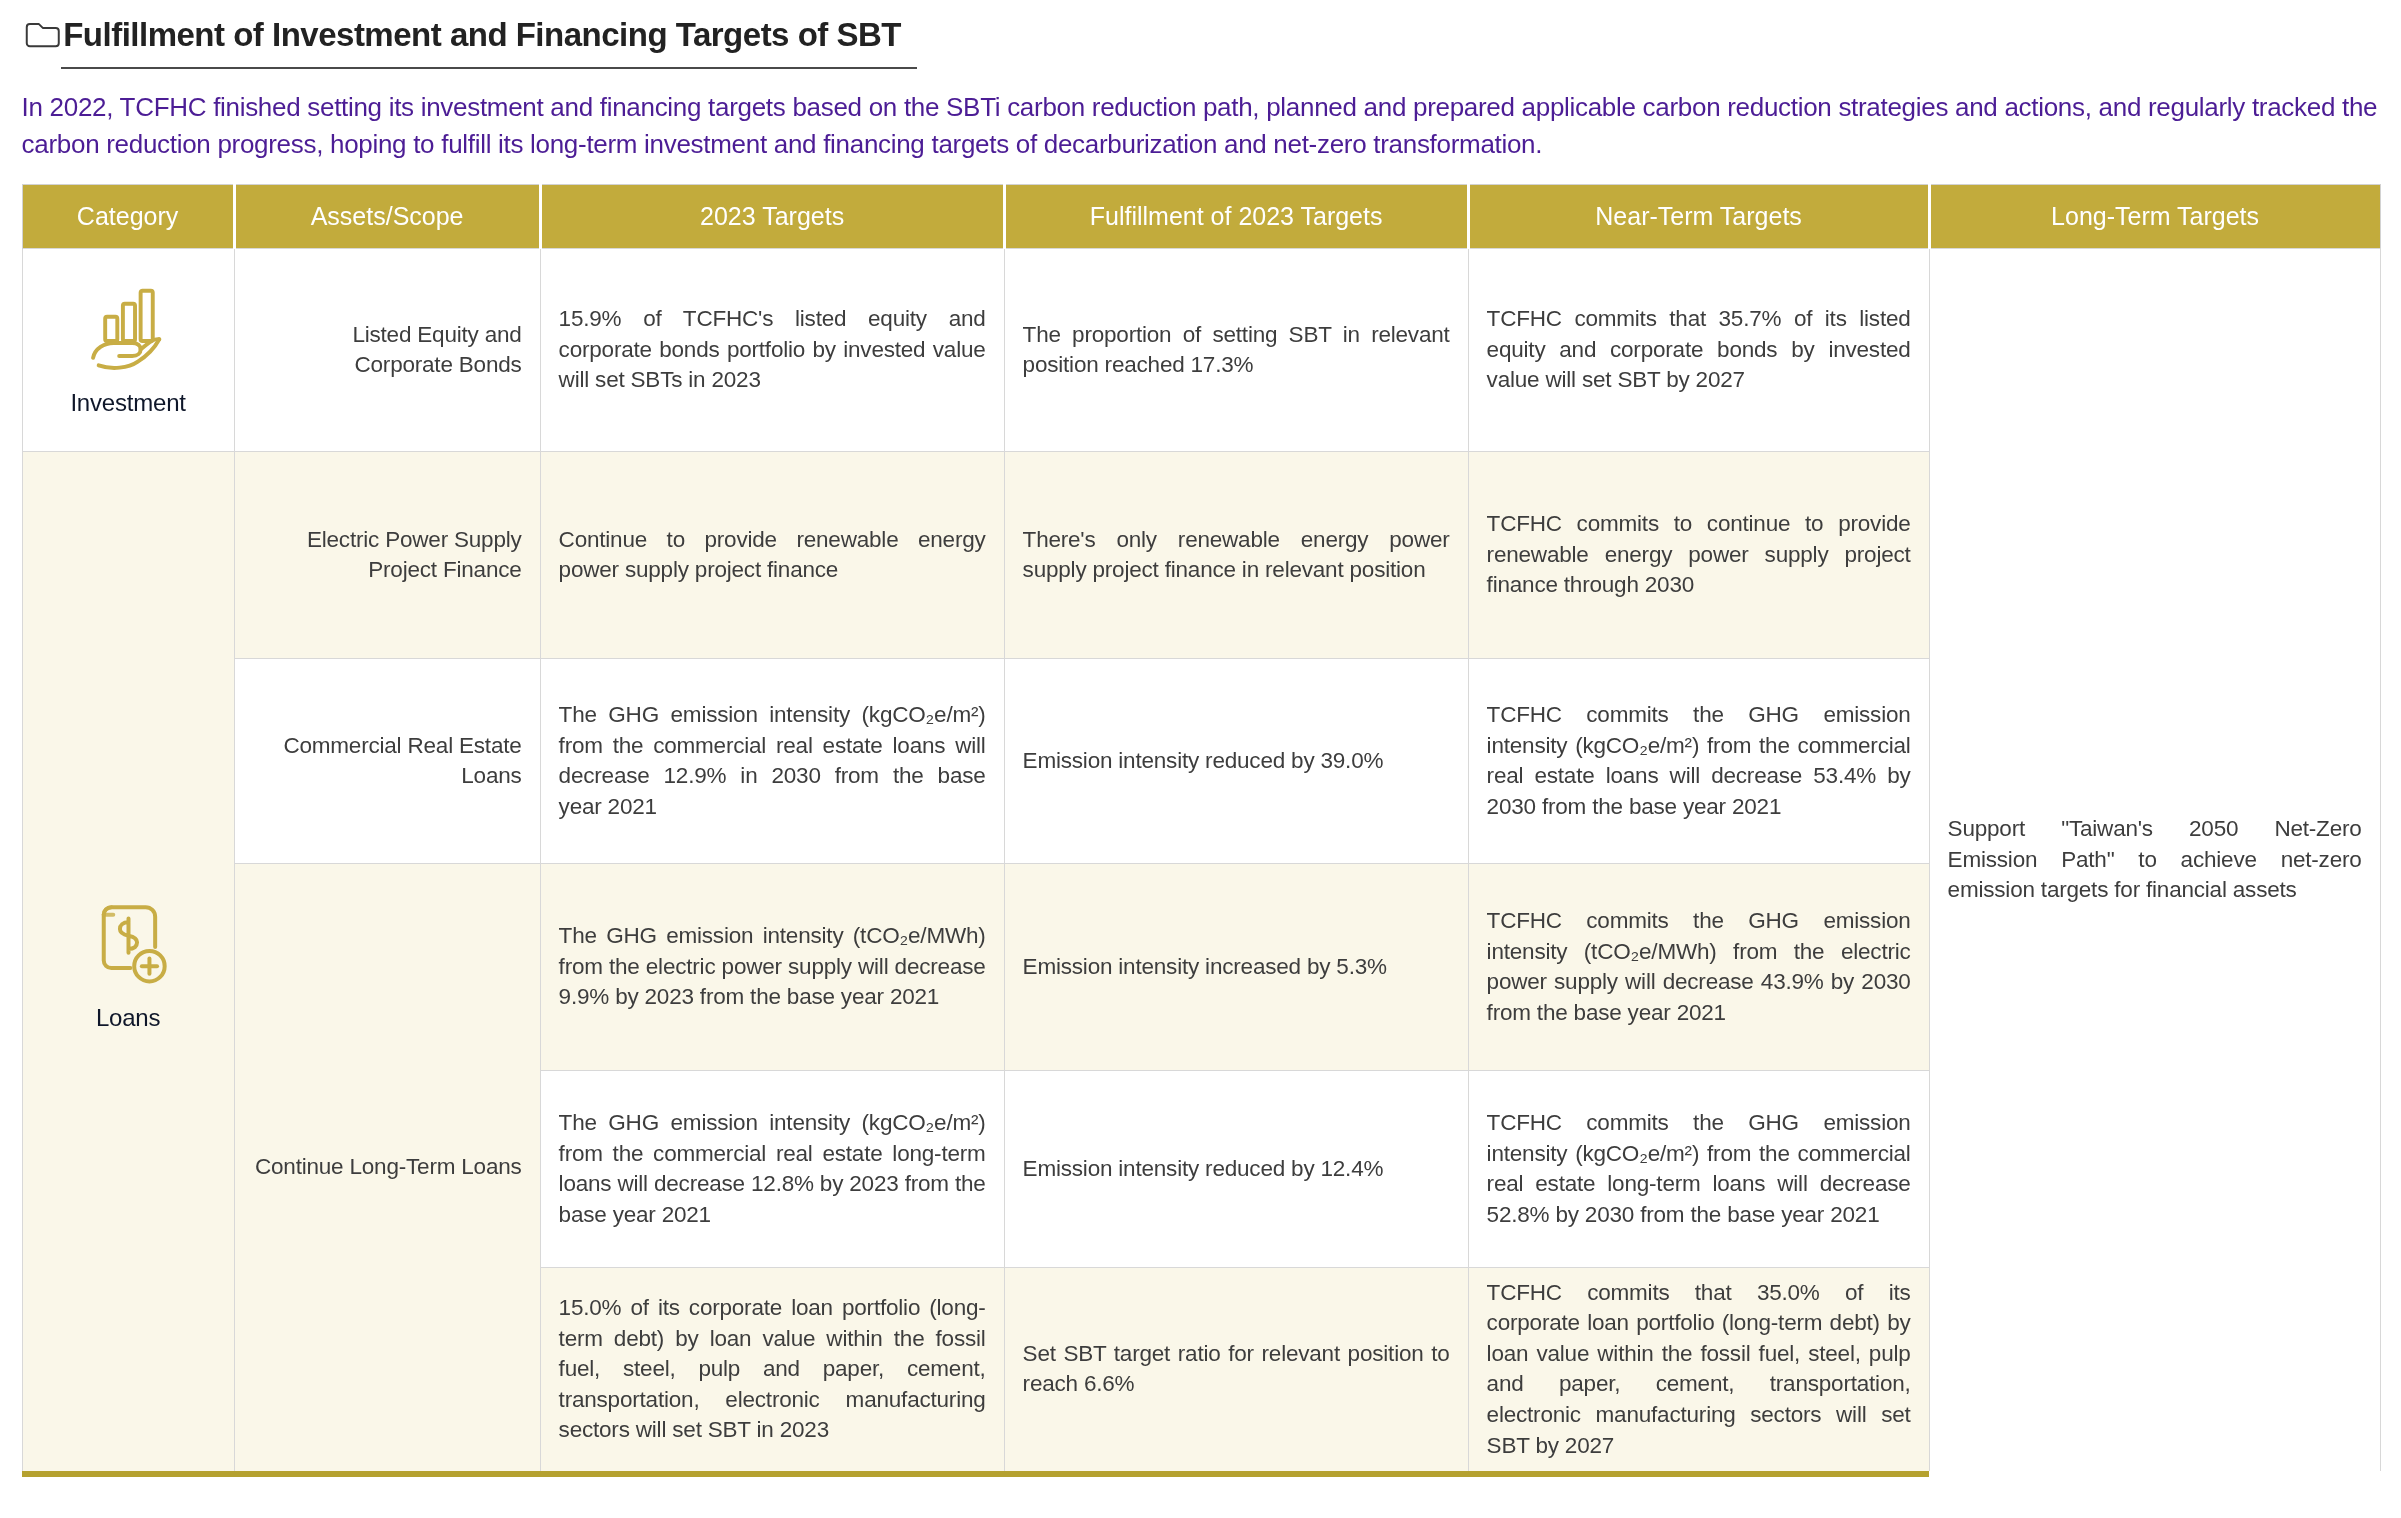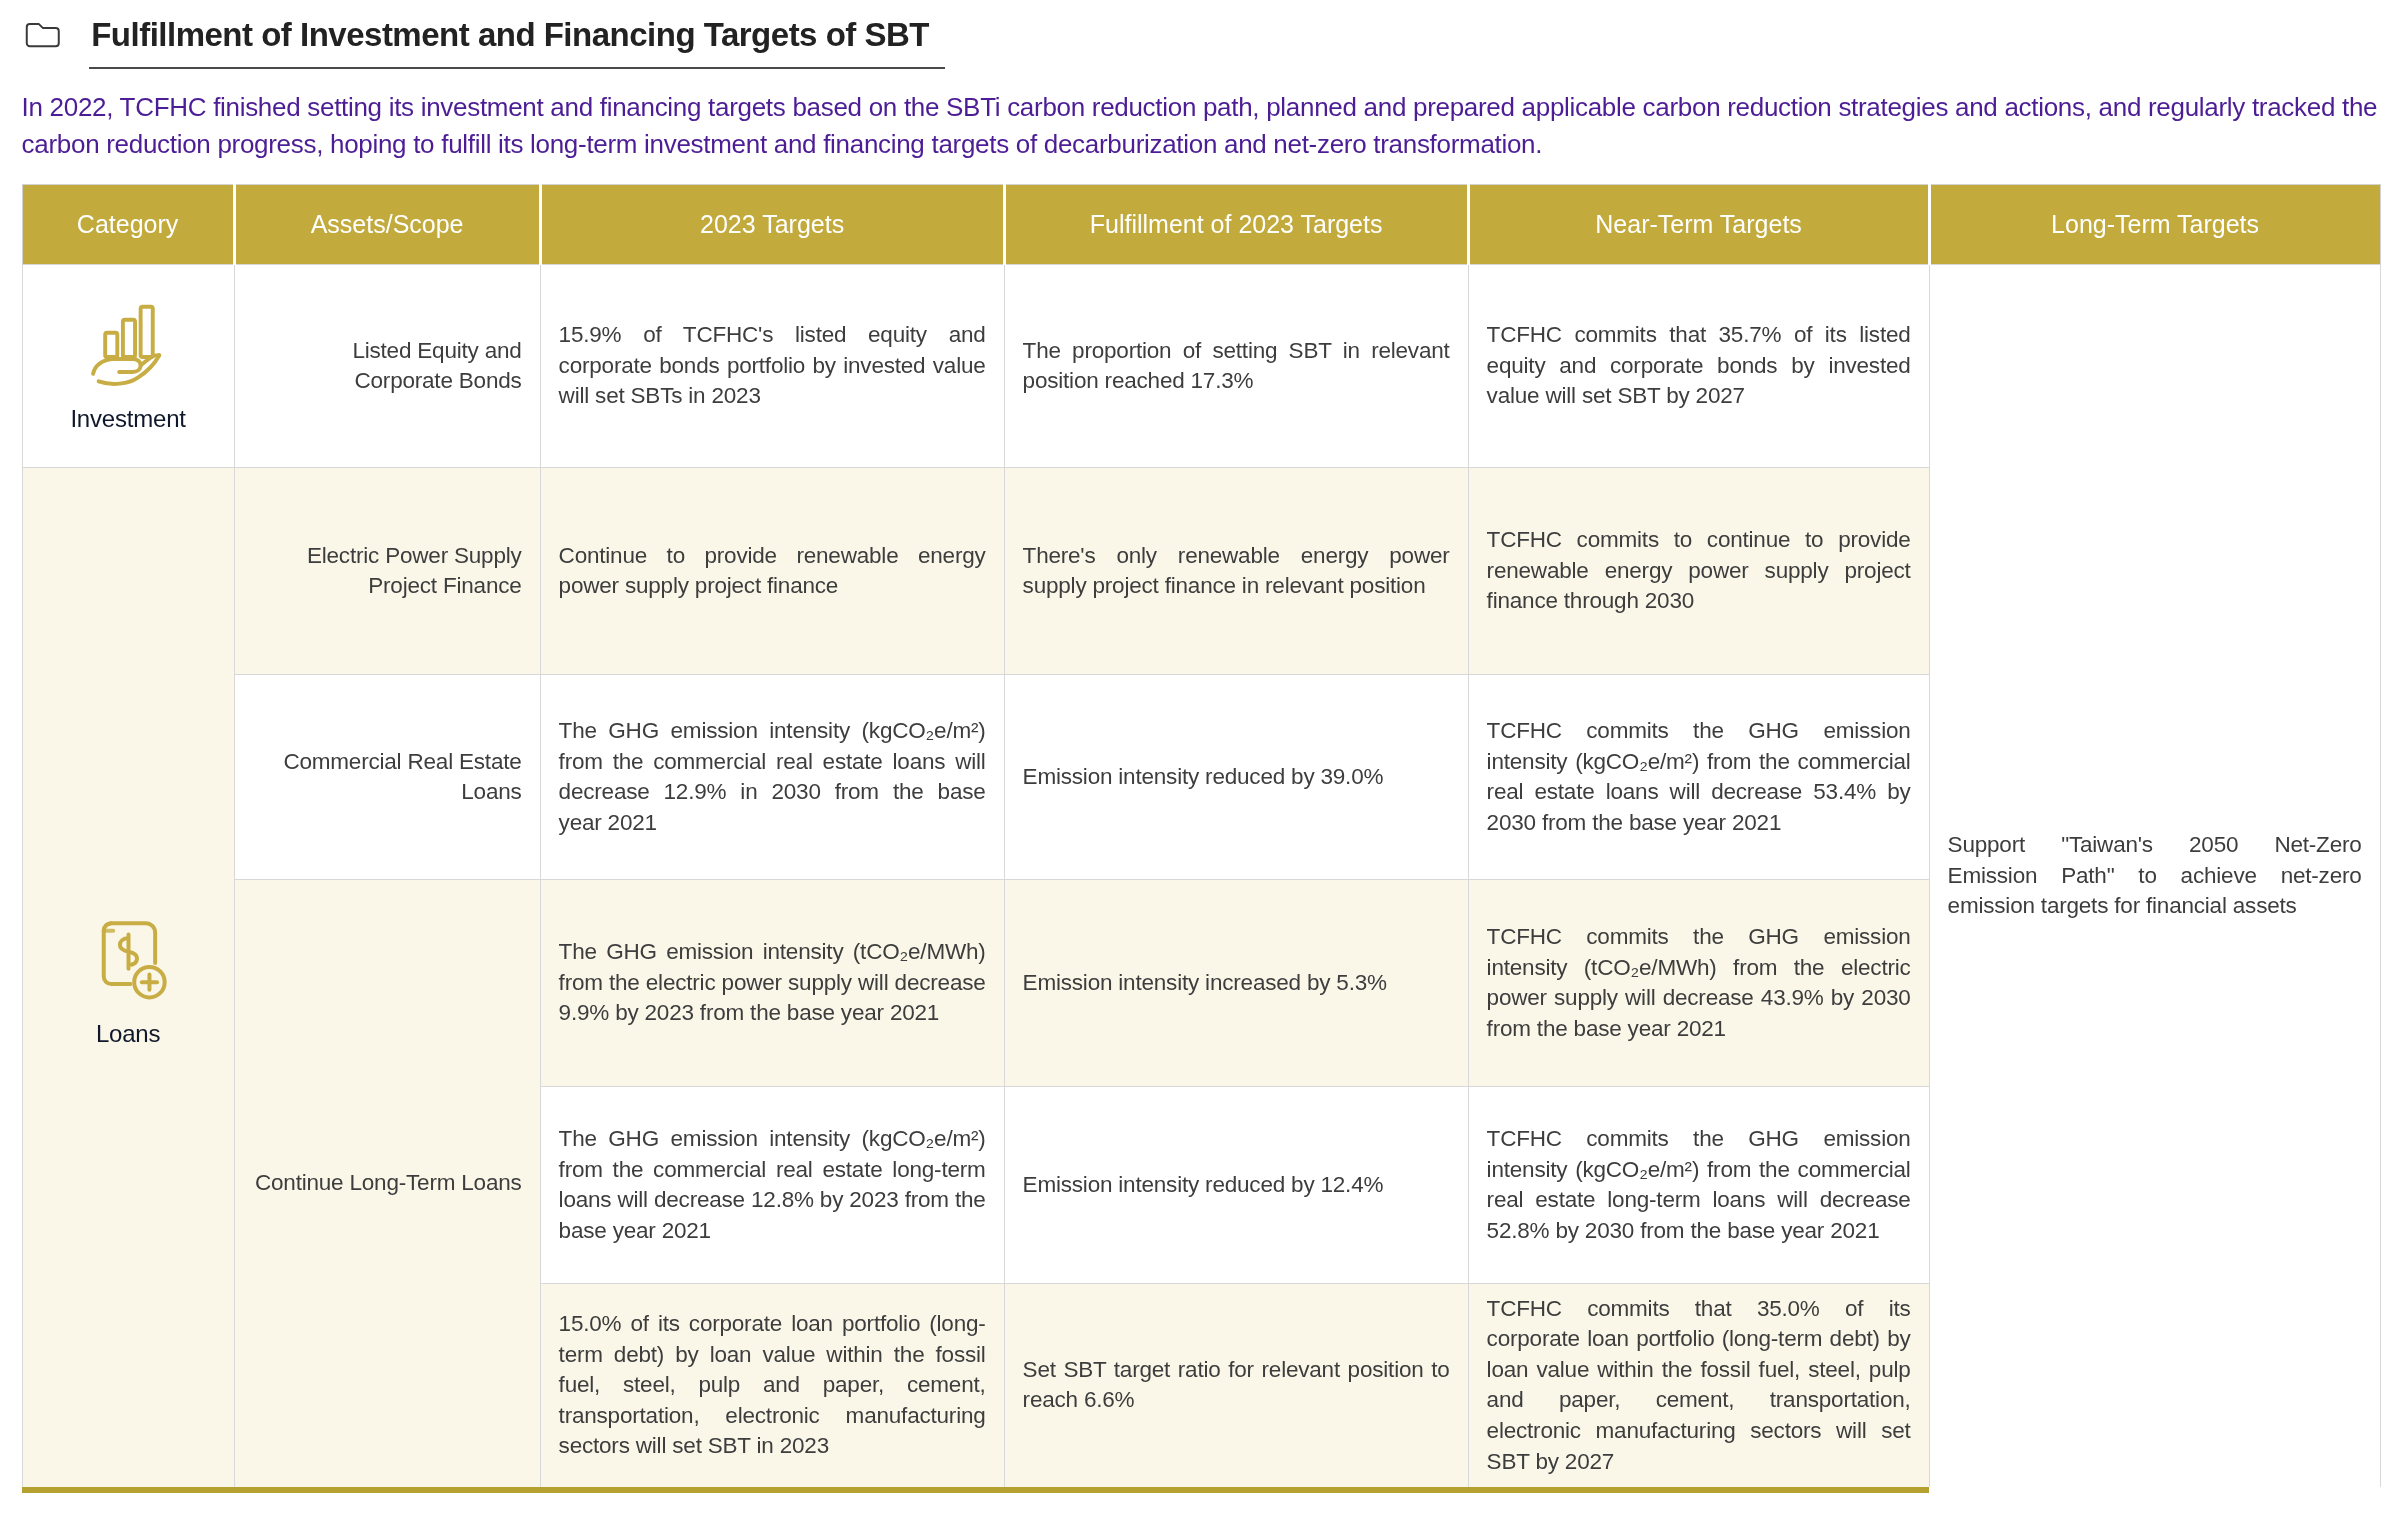--- a/index.html
+++ b/index.html
@@ -6,21 +6,21 @@
   html, body {
     width: 2401px; height: 1518px;
     background: #ffffff;
     font-family: "Liberation Sans", "DejaVu Sans", sans-serif;
     color: #3d3d3d;
     overflow: hidden;
   }
   .page { padding: 14.4px 21.6px 0 21.6px; }
 
   
-  .title-row { display: flex; align-items: flex-start; gap: 28px; margin-left: 1.8px; }
+  .title-row { display: flex; align-items: flex-start; gap: 0; margin-left: 1.8px; }
   .folder-icon-box { padding-top: 3.6px; }
   h1.page-title {
     font-size: 33px; font-weight: bold; color: #222;
     letter-spacing: -0.5px;
     border-bottom: 2.7px solid #4a4a4a;
     padding: 1.8px 16px 12.6px 1.8px;
     display: inline-block;
   }
 
   
@@ -44,21 +44,21 @@
   col.c-t23  { width: 464px; }
   col.c-ful  { width: 464px; }
   col.c-near { width: 461px; }
   col.c-long { width: 451px; }
 
   th {
     background: #c2ab3c;
     color: #ffffff;
     font-weight: normal;
     font-size: 25px;
-    height: 80px;
+    height: 64px;
     text-align: center;
     vertical-align: middle;
     border-left: 3.6px solid #ffffff;
   }
   th:first-child { border-left: 0.9px solid #d2d2d2; }
 
   td {
     border: 0.9px solid #d8d8d8;
     vertical-align: middle;
     font-size: 22.5px;

